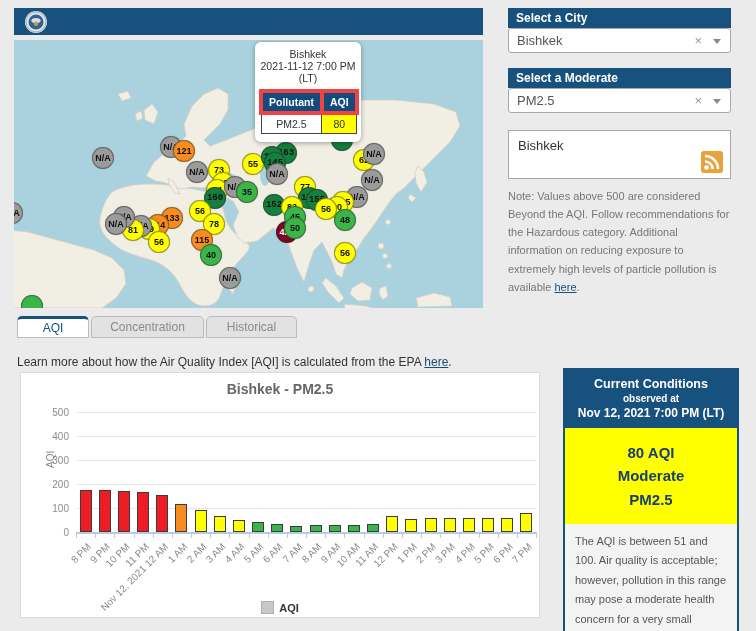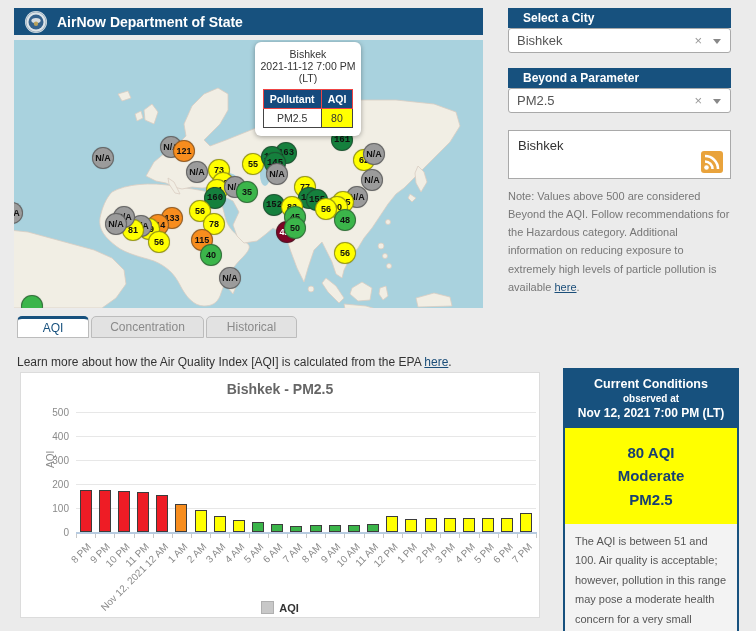--- a/index.html
+++ b/index.html
@@ -30,21 +30,21 @@
   .marker.cat-red{background:#15803d;font-family:Liberation Mono, monospace;}
   .marker.cat-maroon{background:#7d0425;color:#fff;}
   .marker.cat-na{background:#9b9b9b;}
   
   .popup{
     left:241px;top:2px;width:106px;background:#fff;border-radius:6px;
     box-shadow:0 1px 5px rgba(0,0,0,.35);padding:6px 4px 8px;box-sizing:border-box;
     text-align:center;font-size:10.5px;color:#333;z-index:30;
   }
   .popup table{border-collapse:collapse;margin:5px auto 0;}
-  .popup th{background:#154a7d;color:#fff;font-size:10.5px;padding:3px 6px;border:1px solid #ef4444;}
+  .popup th{background:#154a7d;color:#fff;font-size:10.5px;padding:3px 6px;border:4px solid #ef4444;}
   .popup td{border:1px solid #444;font-size:10.5px;padding:3px 6px;background:#fff;}
   .popup td.aqi-cell{background:#ffff00;font-weight:normal;}
   
   .tab{
     position:absolute;top:316px;height:22px;box-sizing:border-box;text-align:center;
     font-size:12px;line-height:20px;border:1px solid #bcbcbc;border-radius:5px 5px 0 0;
     background:#e2e2e2;color:#8a8a8a;cursor:pointer;
   }
   .tab.active{background:#fff;color:#17517e;border-top:3px solid #17517e;line-height:18px;font-weight:normal;}
   .learn{left:17px;top:355px;font-size:12px;color:#333;}
@@ -58,21 +58,21 @@
   .baseline{position:absolute;left:55px;width:461px;height:2px;background:#b7cbe0;}
   .bar{position:absolute;box-sizing:border-box;border:1px solid #3c3c3c;}
   .xtick{position:absolute;width:1px;height:4px;background:#c9c9c9;}
   .xlabel{position:absolute;font-size:10px;color:#8a8a8a;white-space:nowrap;transform-origin:100% 0;transform:rotate(-45deg);}
   .legend{position:absolute;top:228px;left:0;width:100%;display:flex;align-items:center;justify-content:center;gap:5px;}
   .legend .swatch{width:11px;height:11px;background:#c8c8c8;border:1px solid #b0b0b0;}
   .legend .lab{font-size:11px;font-weight:bold;color:#333;}
   
   .side-head{
     left:508px;width:223px;height:20px;background:#17517e;color:#fff;font-size:12px;font-weight:bold;
-    line-height:20px;padding-left:15px;box-sizing:border-box;
+    line-height:20px;padding-left:8px;box-sizing:border-box;
   }
   .dropdown{
     left:508px;width:223px;height:25px;background:#fff;border:1px solid #a9a9a9;border-radius:3px;
     box-sizing:border-box;font-size:13px;color:#555;line-height:23px;padding-left:8px;cursor:pointer;
   }
   .dd-clear{position:absolute;right:28px;top:0;color:#999;font-size:13px;line-height:23px;cursor:pointer;}
   .dd-arrow{position:absolute;right:9px;top:10px;width:0;height:0;border-left:4px solid transparent;border-right:4px solid transparent;border-top:5px solid #888;}
   .rss-box{left:508px;top:130px;width:223px;height:49px;background:#fff;border:1px solid #a9a9a9;box-sizing:border-box;}
   .rss-label{position:absolute;left:9px;top:7px;font-size:13px;color:#333;}
   .rss-icon{position:absolute;right:7px;bottom:5px;width:22px;height:22px;cursor:pointer;}
@@ -94,21 +94,20 @@
 <div class="abs main-header">
   <span style="display:flex;">
     <svg width="24" height="24" viewBox="0 0 24 24">
       <circle cx="12" cy="12" r="11" fill="#dde4e9"></circle>
       <circle cx="12" cy="12" r="10" fill="none" stroke="#9fb3c2" stroke-width="1"></circle>
       <circle cx="12" cy="12" r="7.5" fill="#35628d"></circle>
       <ellipse cx="12" cy="10.5" rx="4.6" ry="2.6" fill="#d9dfe4"></ellipse>
       <circle cx="12" cy="13.8" r="2.2" fill="#b9a15c"></circle>
     </svg>
   </span>
-  <span class="title">AirNow Department of State</span>
 </div>
 
 <div class="abs map">
   <svg class="world" width="469" height="268" viewBox="0 0 469 268" preserveAspectRatio="none">
     <g fill="#f1eee4" stroke="#d9cdc2" stroke-width="0.8">
       <path d="M-5,190 L14,192 L36,198 L58,204 L80,210 L98,218 L110,230 L112,244 L102,258 L88,268 L-5,268 Z"></path>
       <path d="M98,152 C112,144 136,142 160,146 C176,149 192,150 202,155 C208,160 209,170 212,180 C215,190 226,198 234,204 C238,208 232,214 226,220 C216,230 210,244 206,256 C203,263 198,266 190,266 C180,266 172,257 166,245 C160,233 152,226 140,221 C128,217 112,214 102,206 C92,198 84,190 86,178 C88,168 92,158 98,152 Z"></path>
       <path d="M132,136 L140,122 L152,112 L166,102 L172,96 L170,84 L178,66 L190,54 L204,48 L214,54 L214,70 L206,84 L196,94 L190,100 L196,106 L212,100 L232,92 L252,84 L272,76 L300,66 L340,60 L382,60 L420,64 L442,72 L446,86 L436,102 L424,114 L412,126 L400,138 L390,148 L382,154 L374,164 L366,176 L358,188 L350,198 L344,208 L336,218 L330,230 L328,238 L322,234 L318,222 L312,210 L308,202 L300,210 L294,228 L290,242 L283,228 L277,212 L273,200 L265,192 L259,188 L252,194 L243,201 L230,203 L223,196 L219,185 L225,172 L219,161 L211,157 L203,152 L198,147 L188,148 L178,147 L168,149 L160,147 L152,143 L142,141 Z"></path>
       <path d="M130,70 L138,64 L144,72 L140,84 L131,80 Z"></path>
       <path d="M121,74 L127,71 L129,78 L123,81 Z"></path>
@@ -310,21 +309,21 @@
   </div>
 </div>
 
 <div class="abs side-head" style="top:8px;">Select a City</div>
 <div class="abs dropdown" style="top:28px;">
   <span>Bishkek</span>
   <span class="dd-clear">×</span>
   <span class="dd-arrow"></span>
 </div>
 
-<div class="abs side-head" style="top:68px;">Beyond a Parameter</div>
+<div class="abs side-head" style="top:68px;">Select a Moderate</div>
 <div class="abs dropdown" style="top:88px;">
   <span>PM2.5</span>
   <span class="dd-clear">×</span>
   <span class="dd-arrow"></span>
 </div>
 
 <div class="abs rss-box">
   <span class="rss-label">Bishkek</span>
   <span class="rss-icon">
     <svg width="22" height="22" viewBox="0 0 22 22">

